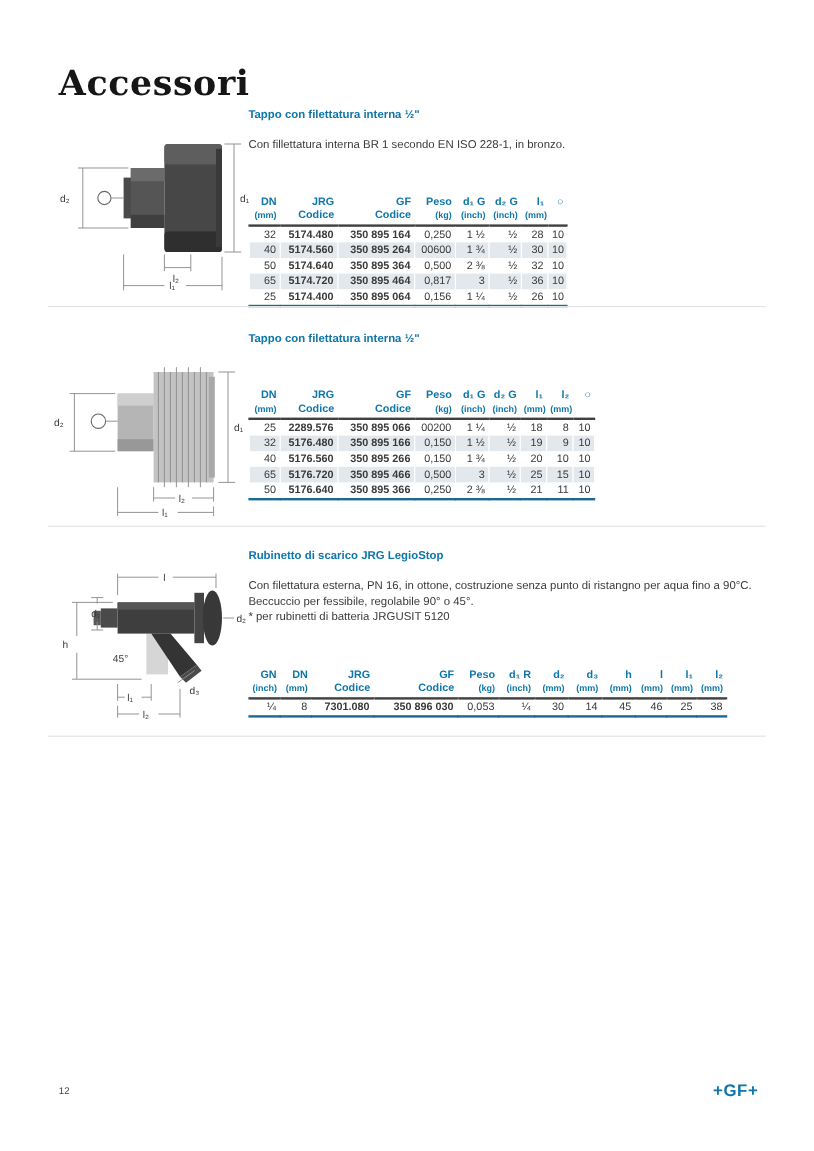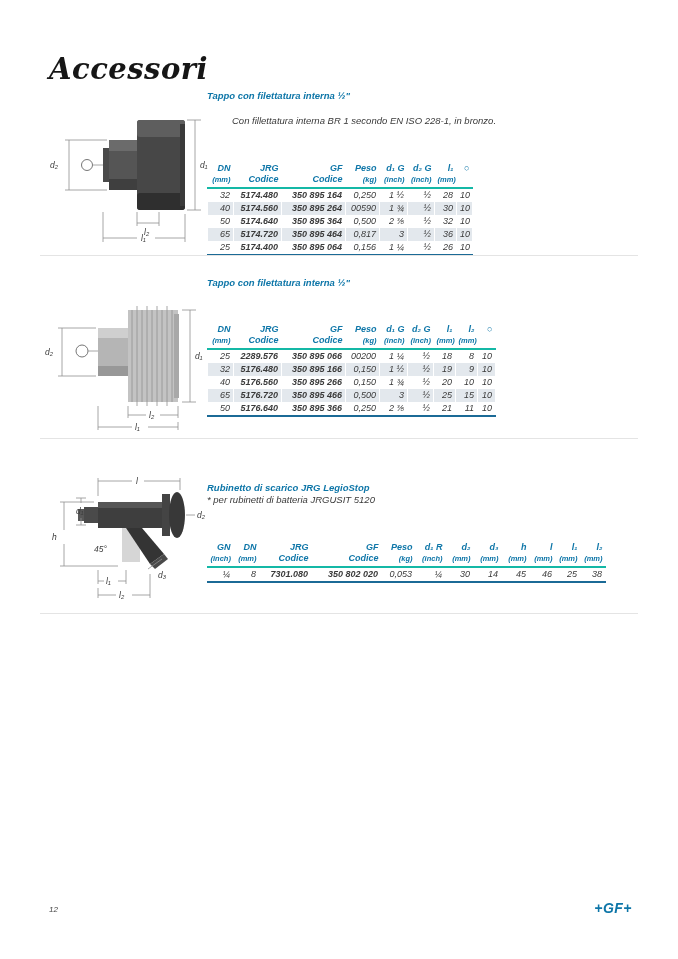--- a/index.html
+++ b/index.html
@@ -1,31 +1,31 @@
 <!DOCTYPE html>
 <html style="--accent: #0e76a8; --zebra: #e3e8ed;"><head>
 <meta charset="utf-8">
 <style>
   * { margin:0; padding:0; box-sizing:border-box; }
   html,body { background:#ffffff; }
   body { font-family:"Liberation Sans","DejaVu Sans",sans-serif; color:#3a3a3a; }
-  .page { position:relative; width:678px; height:959px; background:#fff; overflow:hidden;font-style:italic; }
+  .page { position:relative; width:678px; height:959px; background:#fff; overflow:hidden; }
 
   .page-title { position:absolute; left:49px; top:52px; font-family:"DejaVu Serif","Liberation Serif",serif; font-weight:bold; font-size:29px; color:#161616; letter-spacing:0.5px; }
 
   .sep { position:absolute; left:40px; width:598px; border-top:1px solid #e4e4e4; }
 
   .sec { position:absolute; left:207px; }
   .sec-title { color:var(--accent,#0e76a8); font-weight:bold; font-size:9.5px; }
-  .sec-desc { font-size:9.5px; line-height:13px; color:#3a3a3a; margin-top:13px;margin-left:25px; }
+  .sec-desc { font-size:9.5px; line-height:13px; color:#3a3a3a; margin-top:13px; }
   .sec-note { font-size:9.5px; line-height:13px; color:#3a3a3a; }
 
   table.cat { border-collapse:collapse; table-layout:fixed; font-size:9px; color:#3a3a3a; border-bottom:2px solid #1b6a96;margin-top:36px; }
   table.cat th { color:var(--accent,#0e76a8); font-weight:bold; text-align:right; padding:0 3px; font-size:9px; line-height:11px; white-space:nowrap; }
-  table.cat tr.units th { border-bottom:2px solid #14b8a6; padding-bottom:2px; }
+  table.cat tr.units th { border-bottom:2px solid #404040; padding-bottom:2px; }
   table.cat tr.units th.unit { font-size:7.5px; font-weight:bold; }
   table.cat td { text-align:right; padding:1px 3px; height:13px; line-height:11px; white-space:nowrap;
                  border-left:1px solid #fff; border-right:1px solid #fff; }
   table.cat tbody tr:nth-child(even) td { background:var(--zebra,#e3e8ed); }
   table.cat td.bold { font-weight:bold; }
   .tbl-wrap1 { margin-top:22px; }
   .tbl-wrap2 { margin-top:16px; }
   .tbl-wrap3 { margin-top:9px; }
 
   .drawing { position:absolute; }
@@ -121,21 +121,21 @@
               <td>0,250</td>
               <td>1 ½</td>
               <td>½</td>
               <td>28</td>
               <td>10</td>
             </tr>
             <tr>
               <td>40</td>
               <td class="bold">5174.560</td>
               <td class="bold">350 895 264</td>
-              <td>00590</td>
+              <td>00600</td>
               <td>1 ¾</td>
               <td>½</td>
               <td>30</td>
               <td>10</td>
             </tr>
             <tr>
               <td>50</td>
               <td class="bold">5174.640</td>
               <td class="bold">350 895 364</td>
               <td>0,500</td>
@@ -355,22 +355,23 @@
     <text x="98" y="14">l</text>
     <text x="38" y="44">d₁</text>
     <text x="159" y="48">d₂</text>
     <text x="14" y="70">h</text>
     <text x="56" y="82">45°</text>
     <text x="120" y="108">d₃</text>
     <text x="68" y="114">l₁</text>
     <text x="81" y="128">l₂</text>
   </svg>
 
-  <div class="sec" style="top:482px; width:448px;">
+  <div class="sec" style="top:458px; width:448px;">
     <div class="sec-title">Rubinetto di scarico JRG LegioStop</div>
+    <div class="sec-desc">Con filettatura esterna, PN 16, in ottone, costruzione senza punto di ristangno per aqua fino a 90°C. Beccuccio per fessibile, regolabile 90° o 45°.</div>
     <div class="sec-note">* per rubinetti di batteria JRGUSIT 5120</div>
     <div class="tbl-wrap3">
       <table class="cat" style="width:398px;">
         <colgroup>
             <col style="width:26px">
             <col style="width:26px">
             <col style="width:52px">
             <col style="width:70px">
             <col style="width:34px">
             <col style="width:30px">
@@ -409,21 +410,21 @@
               <th class="unit">(mm)</th>
               <th class="unit">(mm)</th>
               <th class="unit">(mm)</th>
             </tr>
           </thead>
           <tbody>
             <tr>
               <td>¼</td>
               <td>8</td>
               <td class="bold">7301.080</td>
-              <td class="bold">350 802 020</td>
+              <td class="bold">350 896 030</td>
               <td>0,053</td>
               <td>¼</td>
               <td>30</td>
               <td>14</td>
               <td>45</td>
               <td>46</td>
               <td>25</td>
               <td>38</td>
             </tr>
           </tbody>

